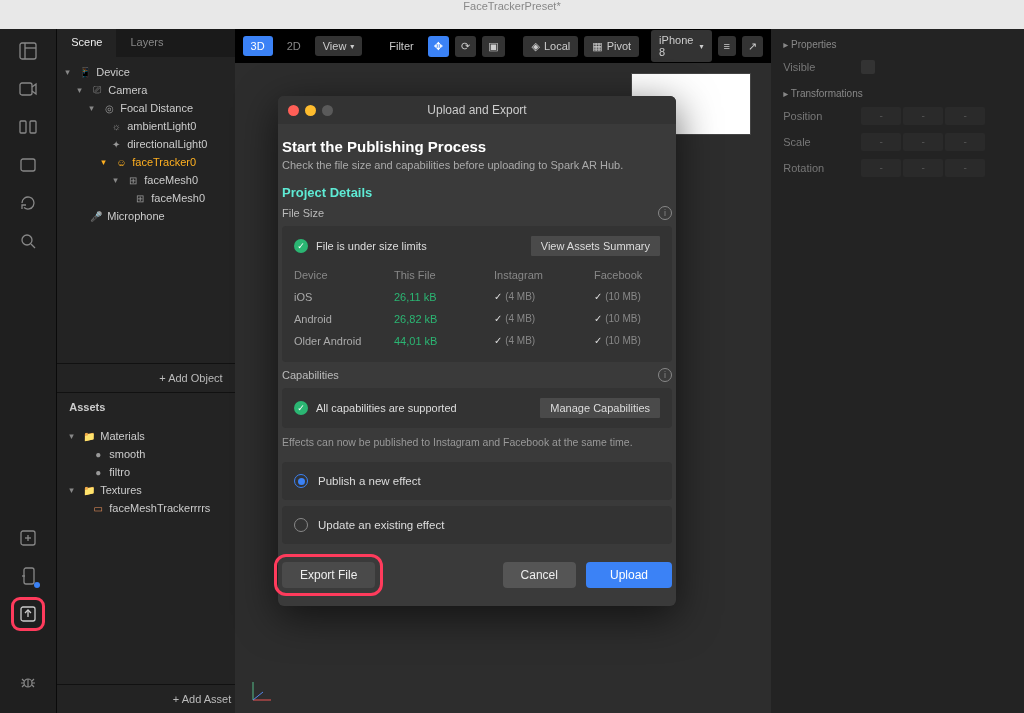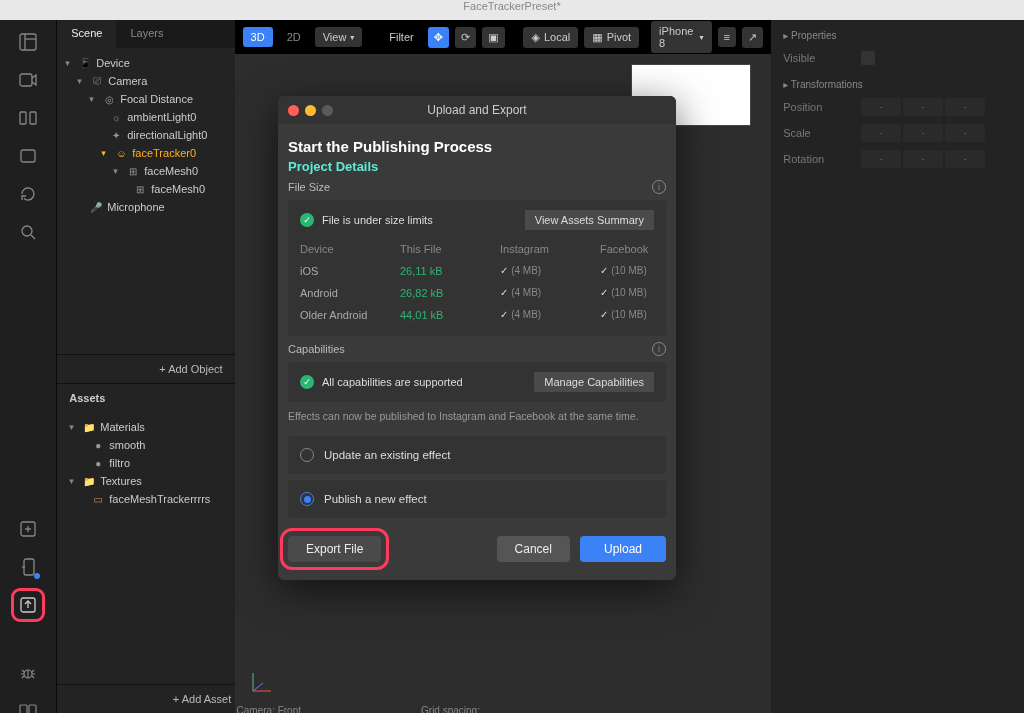--- a/index.html
+++ b/index.html
@@ -1,17 +1,17 @@
 <!DOCTYPE html>
 <html><head>
 <meta charset="utf-8">
 <style>
 * { margin:0; padding:0; box-sizing:border-box; font-family:-apple-system,BlinkMacSystemFont,"Segoe UI",sans-serif; }
 body { background:#1a1a1a; color:#ccc; width:1024px; height:713px; overflow:hidden; position:relative; }
-.titlebar { height:20px; background:#e8e8e8; color:#888; font-size:11px; text-align:center; line-height:12px; }
+.titlebar { height:29px; background:#e8e8e8; color:#888; font-size:11px; text-align:center; line-height:12px; }
 .app { display:flex; height:701px; }
 .rail { width:60px; background:#1f1f1f; display:flex; flex-direction:column; align-items:center; padding-top:12px; gap:18px; border-right:1px solid #0a0a0a;}
 .rail .ico { width:20px; height:20px; display:flex; align-items:center; justify-content:center; color:#888; cursor:pointer; position:relative;}
 .rail .spacer { flex:1; }
 .rail .ico.hl { outline:3px solid #ff3b5c; outline-offset:4px; border-radius:2px;}
 .rail .ico .dot{position:absolute;bottom:-2px;right:-2px;width:6px;height:6px;background:#3b82f6;border-radius:50%;}
 .left { width:186px; background:#232323; display:flex; flex-direction:column; }
 .tabs { display:flex; height:28px; background:#1a1a1a; font-size:11px; }
 .tabs div { padding:7px 14px; color:#888; cursor:pointer;}
 .tabs div.active { background:#232323; color:#eee; font-weight:500;}
@@ -38,21 +38,21 @@
 .prop-row .chk{width:14px;height:14px;background:#333;border-radius:2px;}
 .vec{display:flex;gap:2px;}
 .vec span{width:40px;height:18px;background:#2a2a2a;border-radius:2px;text-align:center;line-height:18px;font-size:10px;color:#555;}
 
 .modal{position:absolute;top:96px;left:278px;width:398px;background:#3a3a3a;border-radius:6px;box-shadow:0 10px 40px rgba(0,0,0,0.6);color:#ddd;z-index:50;}
 .modal-tb{height:28px;display:flex;align-items:center;padding:0 10px;background:#333;border-radius:6px 6px 0 0;position:relative;}
 .traffic{display:flex;gap:6px;}
 .traffic span{width:11px;height:11px;border-radius:50%;}
 .tr-r{background:#ff5f57;}.tr-y{background:#febc2e;}.tr-g{background:#5a5a5a;}
 .modal-title{position:absolute;left:0;right:0;text-align:center;font-size:12px;color:#ccc;}
-.modal-body{padding:14px 10px 18px;}
+.modal-body{padding:14px 4px 18px;}
 .modal h2{font-size:15px;color:#fff;font-weight:600;margin-bottom:4px;}
 .modal .sub{font-size:11px;color:#aaa;margin-bottom:14px;}
 .modal h3{font-size:13px;color:#5eead4;font-weight:600;margin:0 0;}
 .sect-h{display:flex;justify-content:space-between;align-items:center;font-size:11px;color:#bbb;margin:6px 0;}
 .info-ic{width:14px;height:14px;border:1px solid #888;border-radius:50%;text-align:center;line-height:12px;font-size:9px;color:#888;}
 .card{background:#333;border-radius:4px;padding:10px 12px;margin:6px 0;font-size:11px;}
 .card-h{display:flex;align-items:center;gap:8px;}
 .check{width:14px;height:14px;background:#2bb673;border-radius:50%;display:flex;align-items:center;justify-content:center;color:#fff;font-size:9px;}
 .btn-sm{margin-left:auto;background:#4a4a4a;padding:4px 10px;border-radius:1px;cursor:pointer;font-size:11px;}
 .sz-table{margin-top:8px;font-size:11px;}
@@ -313,20 +313,21 @@
   <div class="modal-tb">
     <div class="traffic">
         <span class="tr-r"></span>
         <span class="tr-y"></span>
         <span class="tr-g"></span>
       </div>
     <div class="modal-title">Upload and Export</div>
   </div>
   <div class="modal-body">
     <h2>Start the Publishing Process</h2>
+    <div class="sub">Check the file size and capabilities before uploading to Spark AR Hub.</div>
     <h3>Project Details</h3>
     <div class="sect-h">
         <span>File Size</span>
         <span class="info-ic">i</span>
       </div>
     <div class="card">
       <div class="card-h">
         <span class="check">✓</span>
         <span>File is under size limits</span>
         <span class="btn-sm">View Assets Summary</span>
@@ -364,26 +365,26 @@
       </div>
     <div class="card">
       <div class="card-h">
         <span class="check">✓</span>
         <span>All capabilities are supported</span>
         <span class="btn-sm">Manage Capabilities</span>
       </div>
     </div>
     <div class="note">Effects can now be published to Instagram and Facebook at the same time.</div>
     <div class="opt">
+        <span class="radio on"></span>
+        <span>Publish a new effect</span>
+      </div>
+    <div class="opt">
         <span class="radio"></span>
         <span>Update an existing effect</span>
-      </div>
-    <div class="opt">
-        <span class="radio on"></span>
-        <span>Publish a new effect</span>
       </div>
     <div class="modal-foot">
       <button class="btn export">Export File</button>
       <button class="btn cancel">Cancel</button>
       <button class="btn upload">Upload</button>
     </div>
   </div>
 </div>
 
 </body></html>

